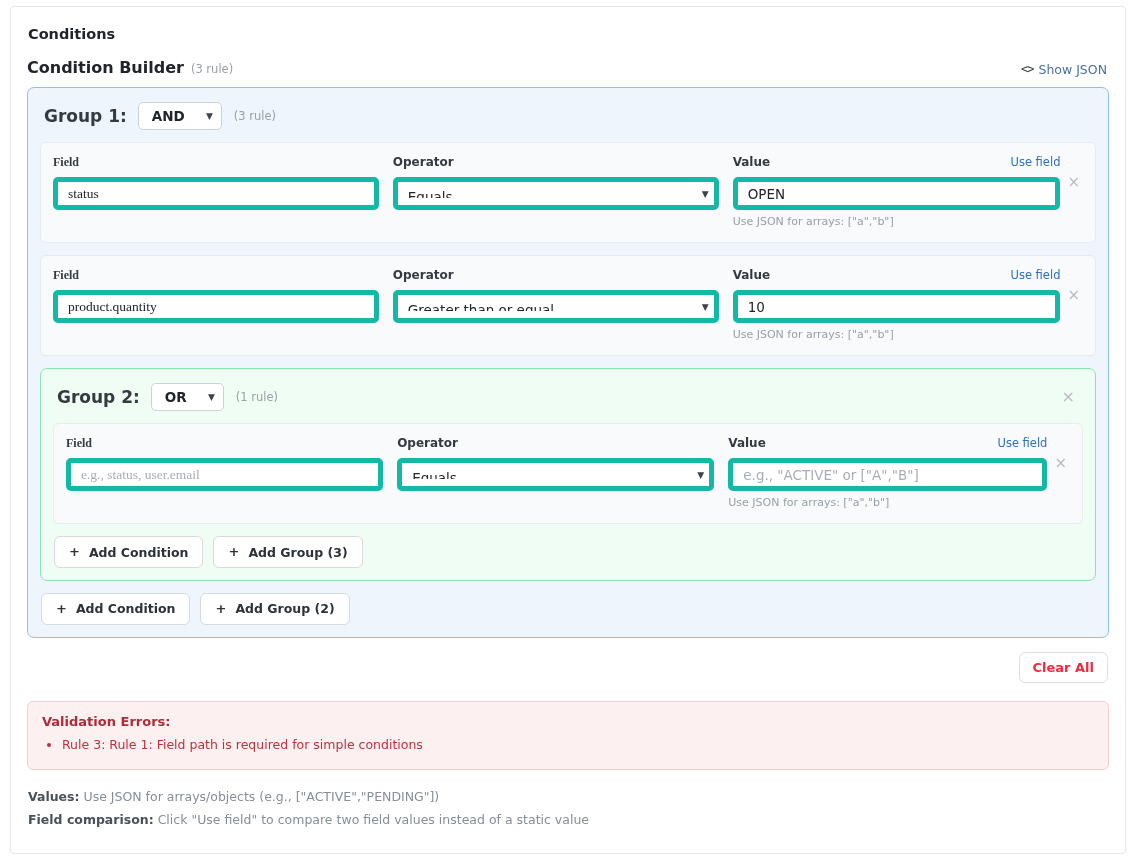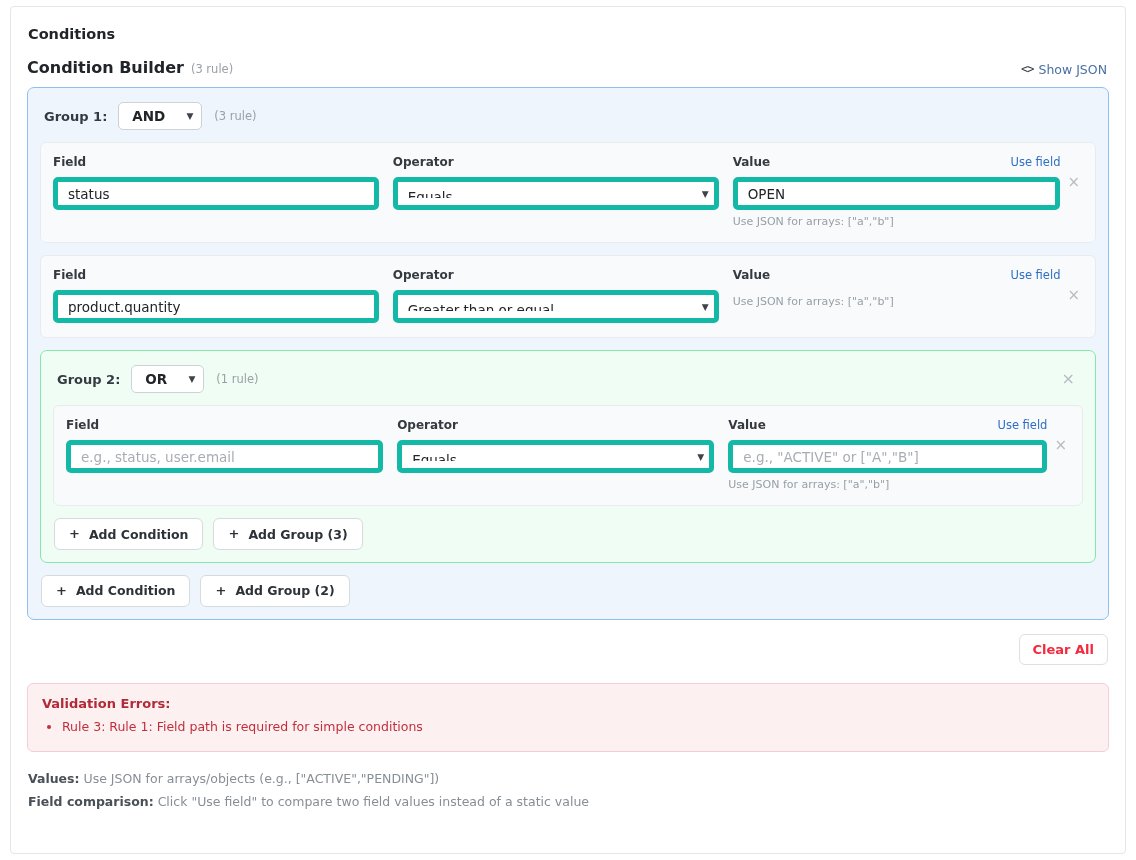--- a/index.html
+++ b/index.html
@@ -81,21 +81,21 @@
     margin-top: 12px;
   }
 
   .group-head {
     display: flex;
     align-items: center;
     padding: 2px 2px 0 4px;
     margin-bottom: 12px;
   }
   .group-label {
-    font-size: 13px;
+    font-size: 17px;
     font-weight: bold;
     color: #343a40;
     margin-right: 11px;
   }
   .logic-select {
     appearance: none;
     -webkit-appearance: none;
     background: #ffffff;
     border: 1px solid #ccd2d8;
     border-radius: 5px;
@@ -137,21 +137,21 @@
     border: 1px solid #e9ecef;
     border-radius: 6px;
     padding: 12px 8px 14px 12px;
     margin-bottom: 12px;
     display: flex;
     align-items: flex-start;
   }
   .cond-row:last-child { margin-bottom: 0; }
 
   .col { display: flex; flex-direction: column; }
-  .col-field { width: 326px; margin-right: 14px; }
+  .col-field { width: 326px; margin-right: 14px; font-family: Liberation Serif, serif; }
   .col-op    { width: 326px; margin-right: 14px; }
   .col-val   { width: 328px; }
 
   .col-head {
     display: flex;
     align-items: baseline;
     margin-bottom: 6px;
     min-height: 16px;
   }
   .col-label {
@@ -355,20 +355,21 @@
               <option>Greater than or equal</option>
             </select>
             <span class="chev2">▼</span>
           </div>
         </div>
         <div class="col col-val">
           <div class="col-head">
             <span class="col-label">Value</span>
             <span class="use-field">Use field</span>
           </div>
+          <input class="inp" type="text" value="10" style="">
           <div class="hint">Use JSON for arrays: ["a","b"]</div>
         </div>
         <div class="row-x">×</div>
       </div>
 
       <div class="group green">
 
         <div class="group-head">
           <span class="group-label">Group 2:</span>
           <span class="select-wrap">

